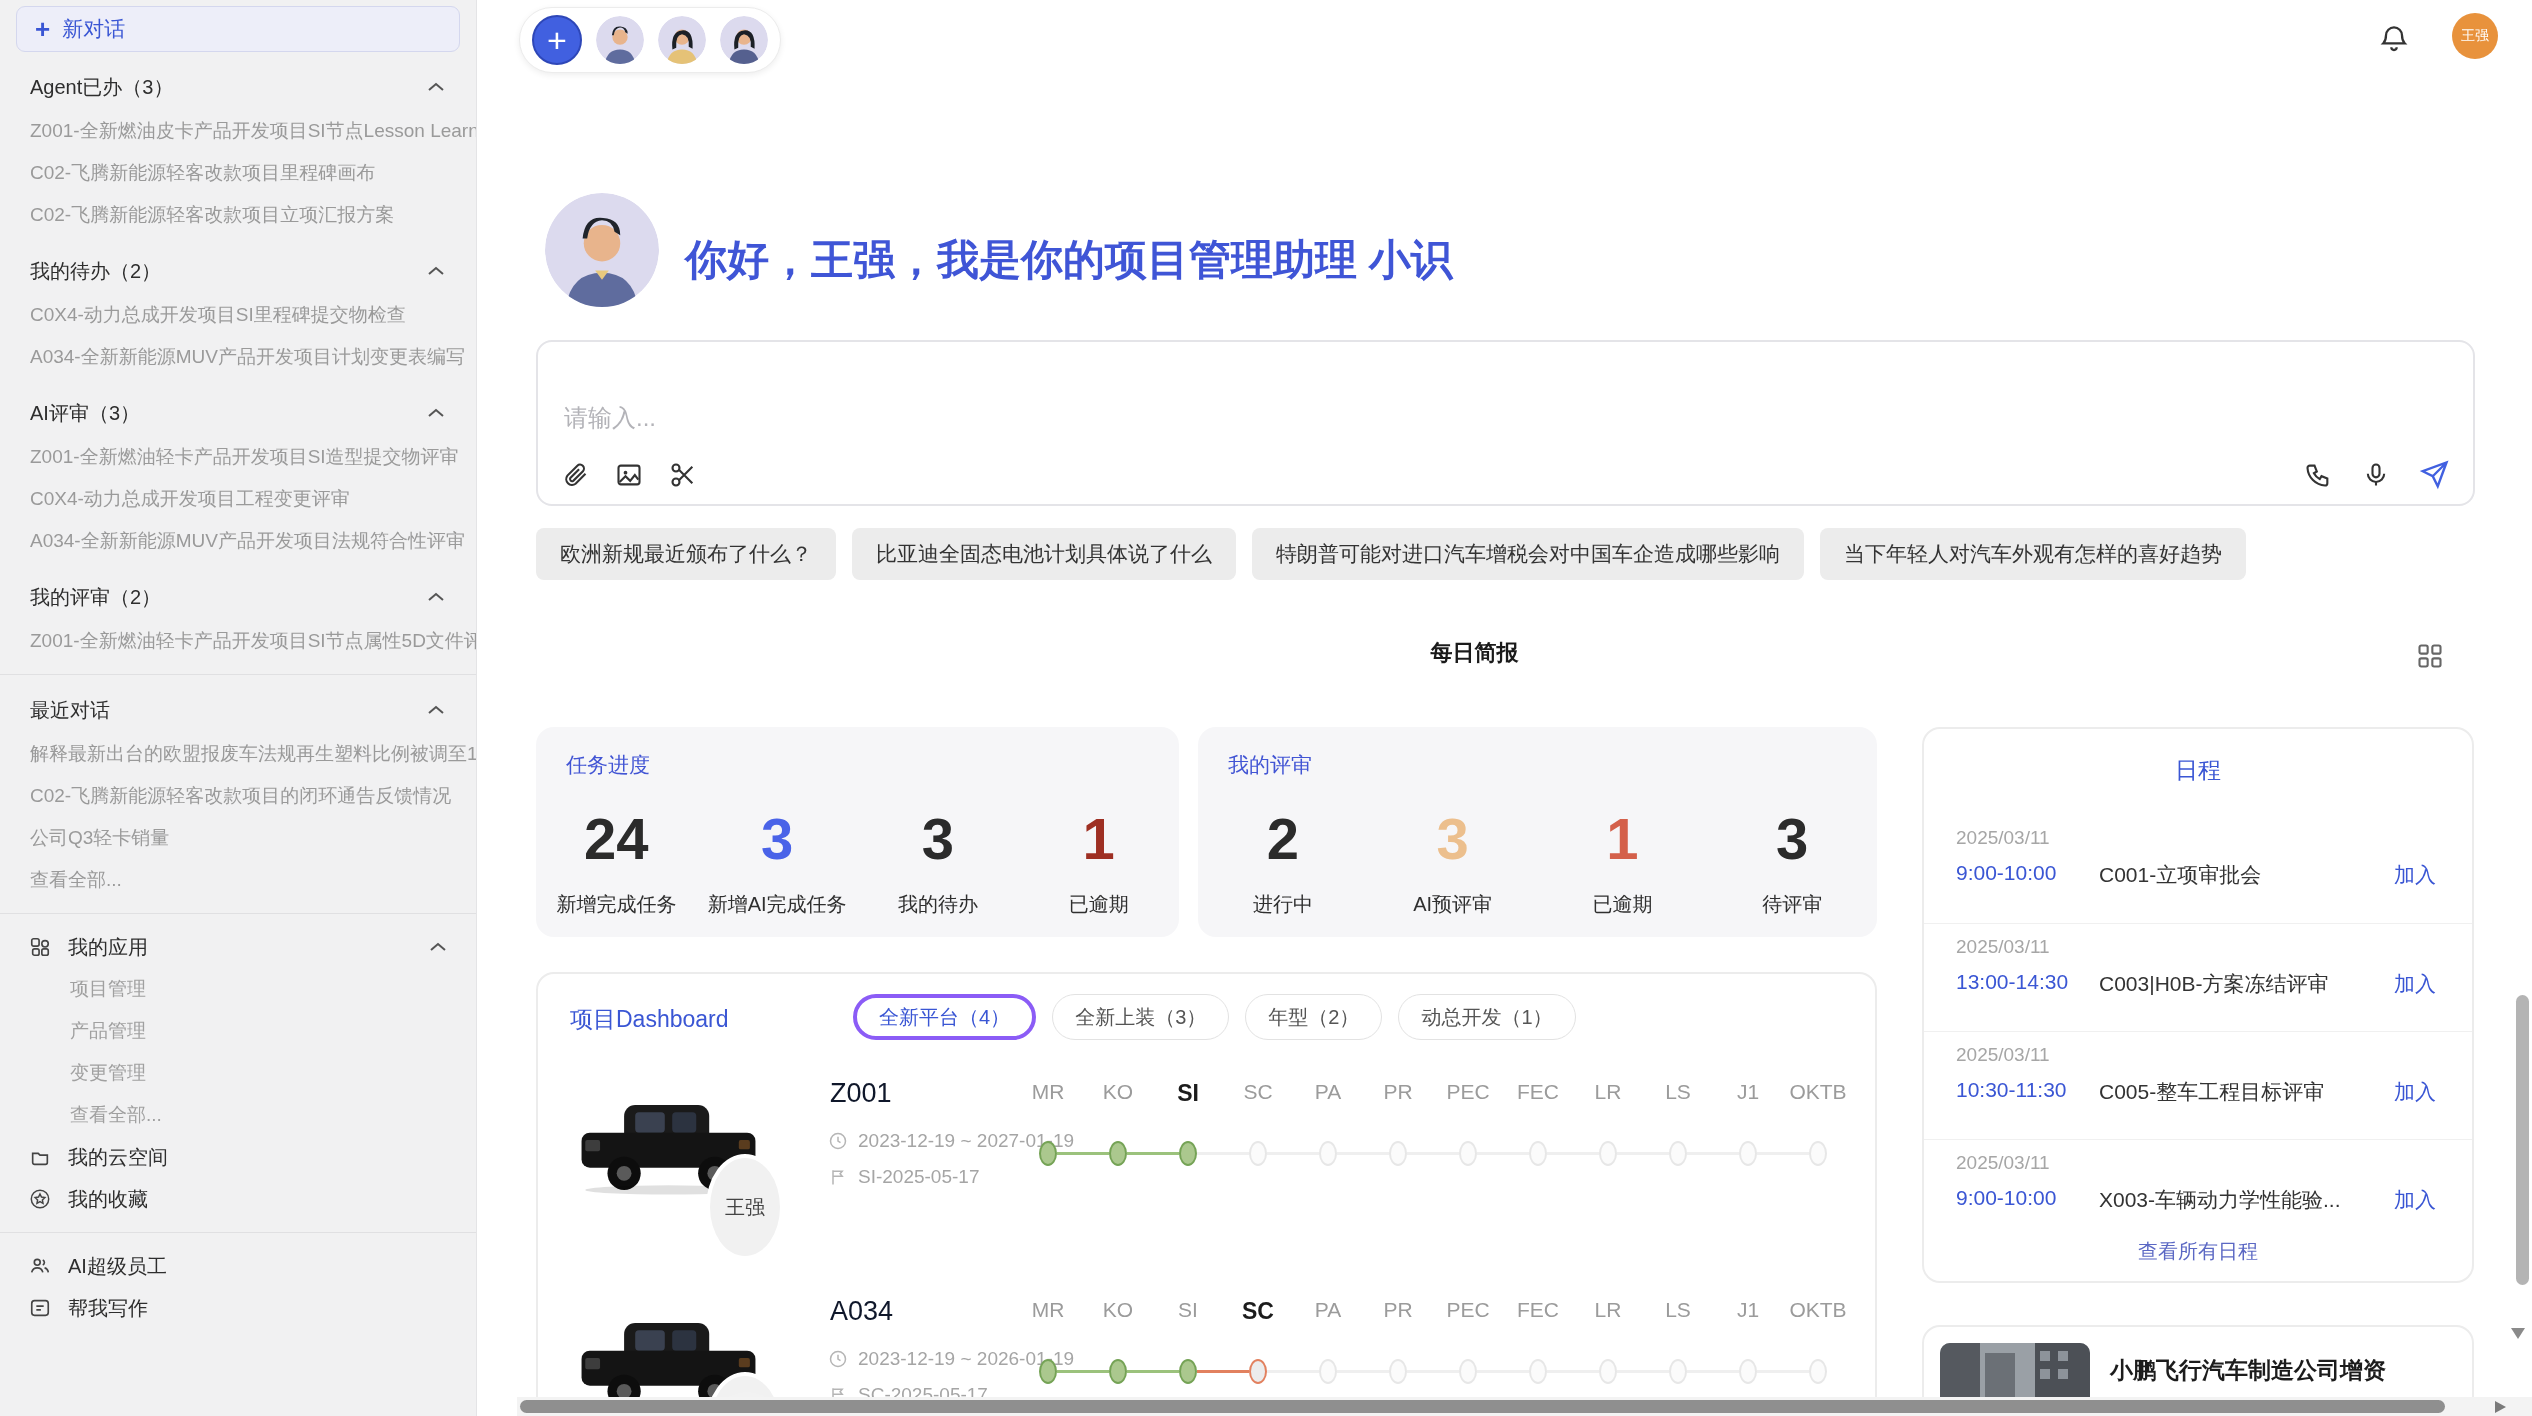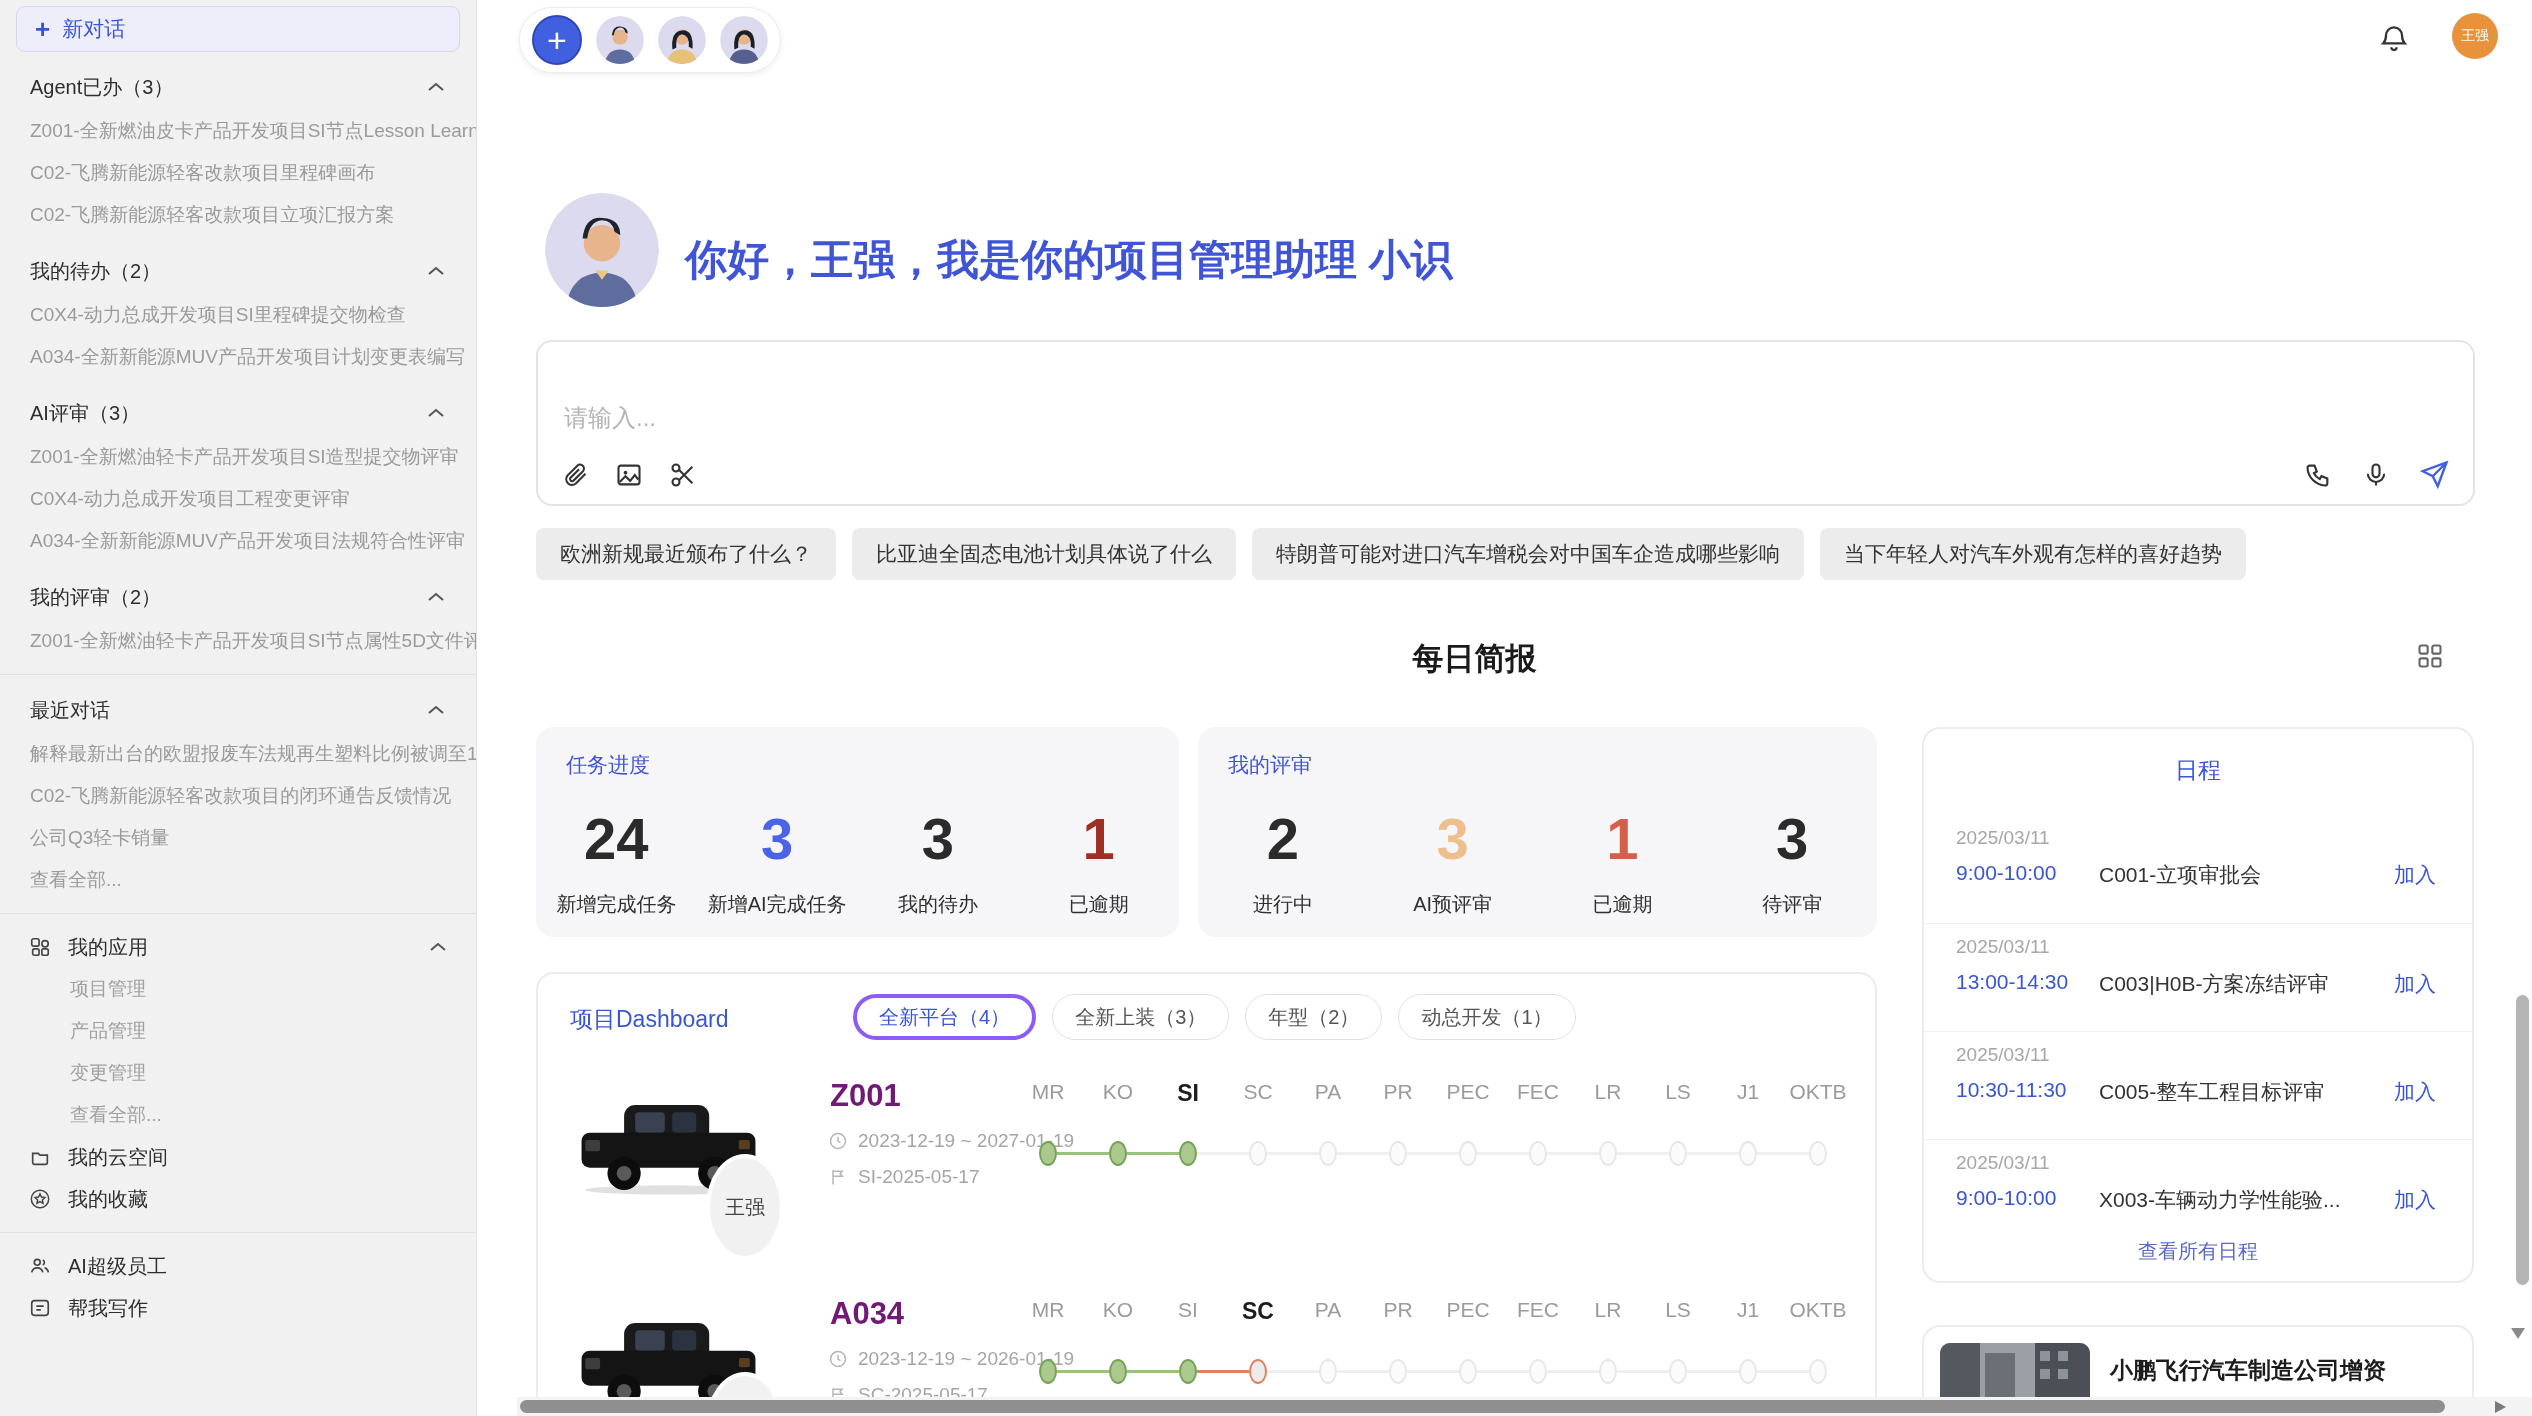--- a/index.html
+++ b/index.html
@@ -56,21 +56,21 @@
   .input-ph { position:absolute; left:26px; top:60px; font-size:24px; color:#b3b3b8; }
   .input-icons-l { position:absolute; left:22px; bottom:14px; display:flex; gap:24px; align-items:center; }
   .input-icons-r { position:absolute; right:24px; bottom:14px; display:flex; gap:28px; align-items:center; }
   .icn { width:30px; height:30px; display:flex; align-items:center; justify-content:center; cursor:pointer; }
 
   .chips { position:absolute; left:59px; top:528px; right:58px; display:flex; gap:16px; }
   .chip { height:52px; background:#ececec; border-radius:8px; display:flex; align-items:center;
     padding:0 24px; font-size:21px; color:#333; cursor:pointer; white-space:nowrap; }
 
   .brief-title { position:absolute; left:0; right:60px; top:638px; text-align:center;
-    font-size:31px; font-weight:bold; color:#1a1a1a; }
+    font-size:22px; font-weight:bold; color:#1a1a1a; }
   .brief-grid-icon { position:absolute; right:88px; top:642px; cursor:pointer; }
 
   .stat-card { position:absolute; top:727px; height:210px; background:#f6f6f8; border-radius:18px; }
   .stat-card .sc-title { position:absolute; left:30px; top:24px; font-size:21px; color:#4255d4; }
   .sc-stats { position:absolute; left:0; right:0; top:62px; bottom:0; display:flex; }
   .sc-stat { flex:1; display:flex; flex-direction:column; align-items:center; justify-content:center; }
   .sc-num { font-size:58px; font-weight:600; line-height:60px; }
   .sc-label { font-size:20px; color:#2f2f2f; margin-top:22px; }
 
   .dash-card { position:absolute; left:59px; top:972px; width:1341px; height:470px;
@@ -78,21 +78,21 @@
   .dash-title { position:absolute; left:32px; top:30px; font-size:23px; color:#3a56d4; }
   .dash-tabs { position:absolute; left:315px; top:20px; display:flex; gap:16px; }
   .tab { height:46px; border-radius:999px; border:1.5px solid #e2e2e2; color:#555;
     display:flex; align-items:center; padding:0 22px; font-size:20px; cursor:pointer; background:#fff; white-space:nowrap; }
   .tab.active { border:4px solid #8b5cf6; color:#3a56d4; }
   .proj-row { position:absolute; left:0; width:100%; height:215px; }
   .truck { position:absolute; left:38px; top:18px; width:185px; height:125px; }
   .owner-badge { position:absolute; left:168px; top:88px; width:78px; height:106px; border-radius:50%;
     background:#f1f1f1; border:4px solid #fff; display:flex; align-items:center; justify-content:center;
     font-size:20px; color:#444; }
-  .proj-code { position:absolute; left:292px; top:12px; font-size:31px; font-weight:bold; color:#701a75; }
+  .proj-code { position:absolute; left:292px; top:12px; font-size:27px; font-weight:normal; color:#0f172a; }
   .proj-meta { position:absolute; left:290px; display:flex; align-items:center; gap:10px;
     color:#a5a5a5; font-size:19px; }
   .timeline { position:absolute; left:475px; top:14px; width:840px; height:130px; }
   .tl-cell { position:absolute; top:0; width:70px; height:130px; }
   .tl-label { position:absolute; left:0; right:0; top:0; text-align:center; font-size:21px; color:#9b9b9b; }
   .tl-label.current { color:#1c1c1c; font-weight:bold; font-size:23px; }
   .tl-seg { position:absolute; top:72px; height:3px; }
   .tl-dot { position:absolute; left:26px; top:61px; width:18px; height:25px; border-radius:50%;
     background:#fbfbfb; border:2.5px solid #e7e7e7; }
   .tl-dot.done { background:#abc88e; border-color:#75a356; }

